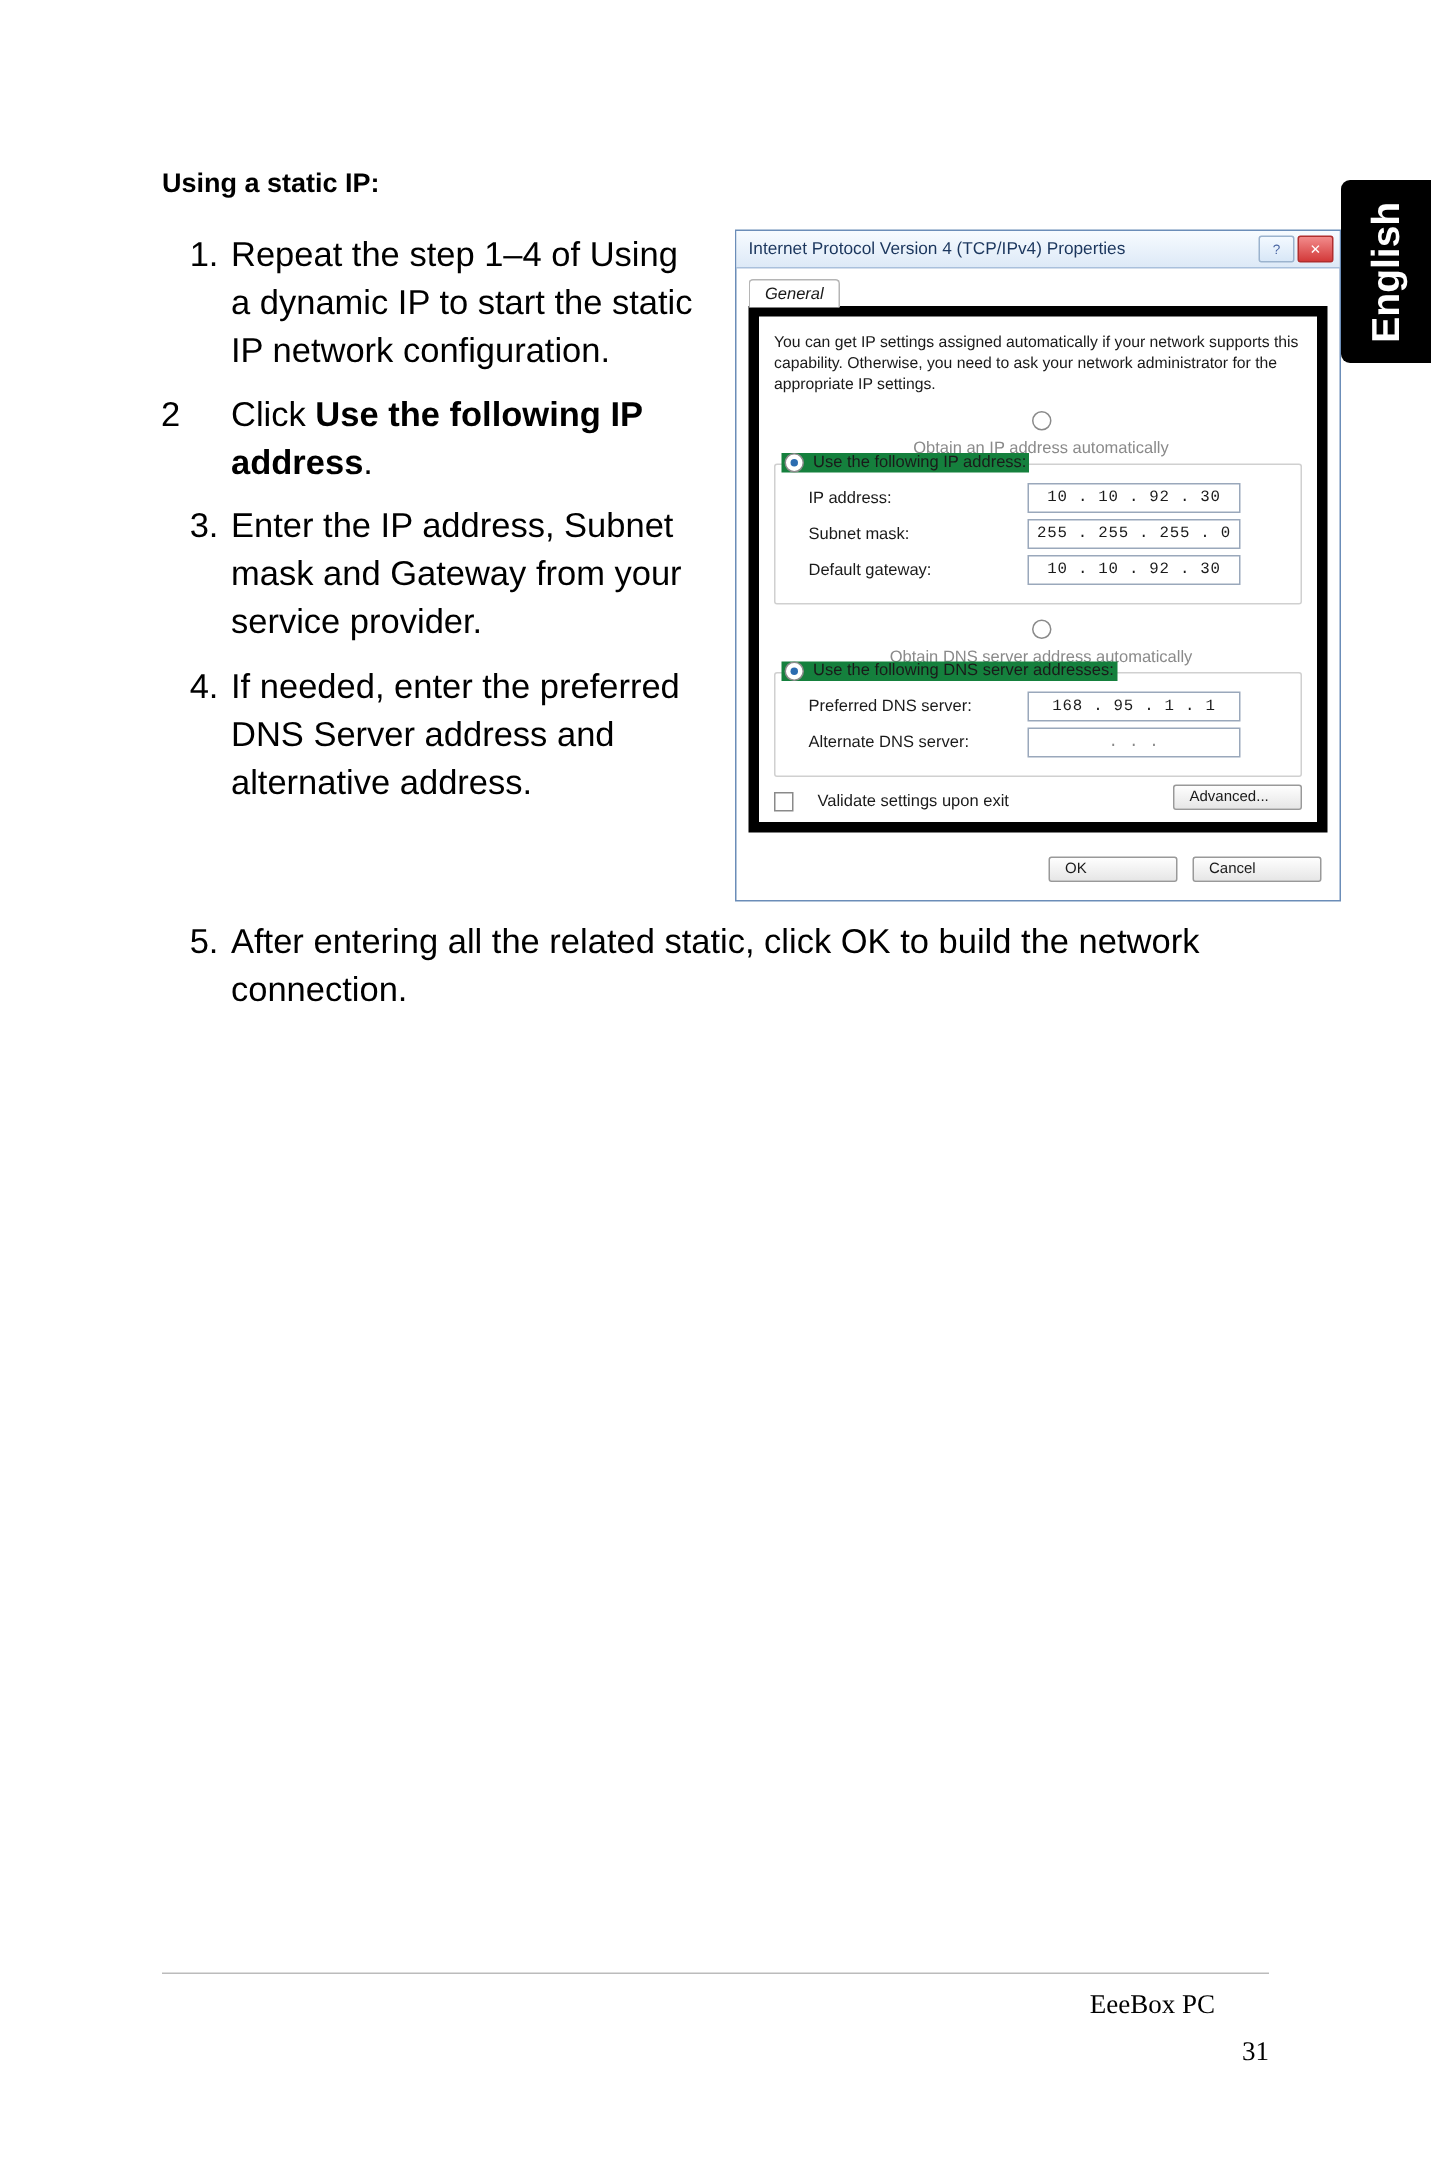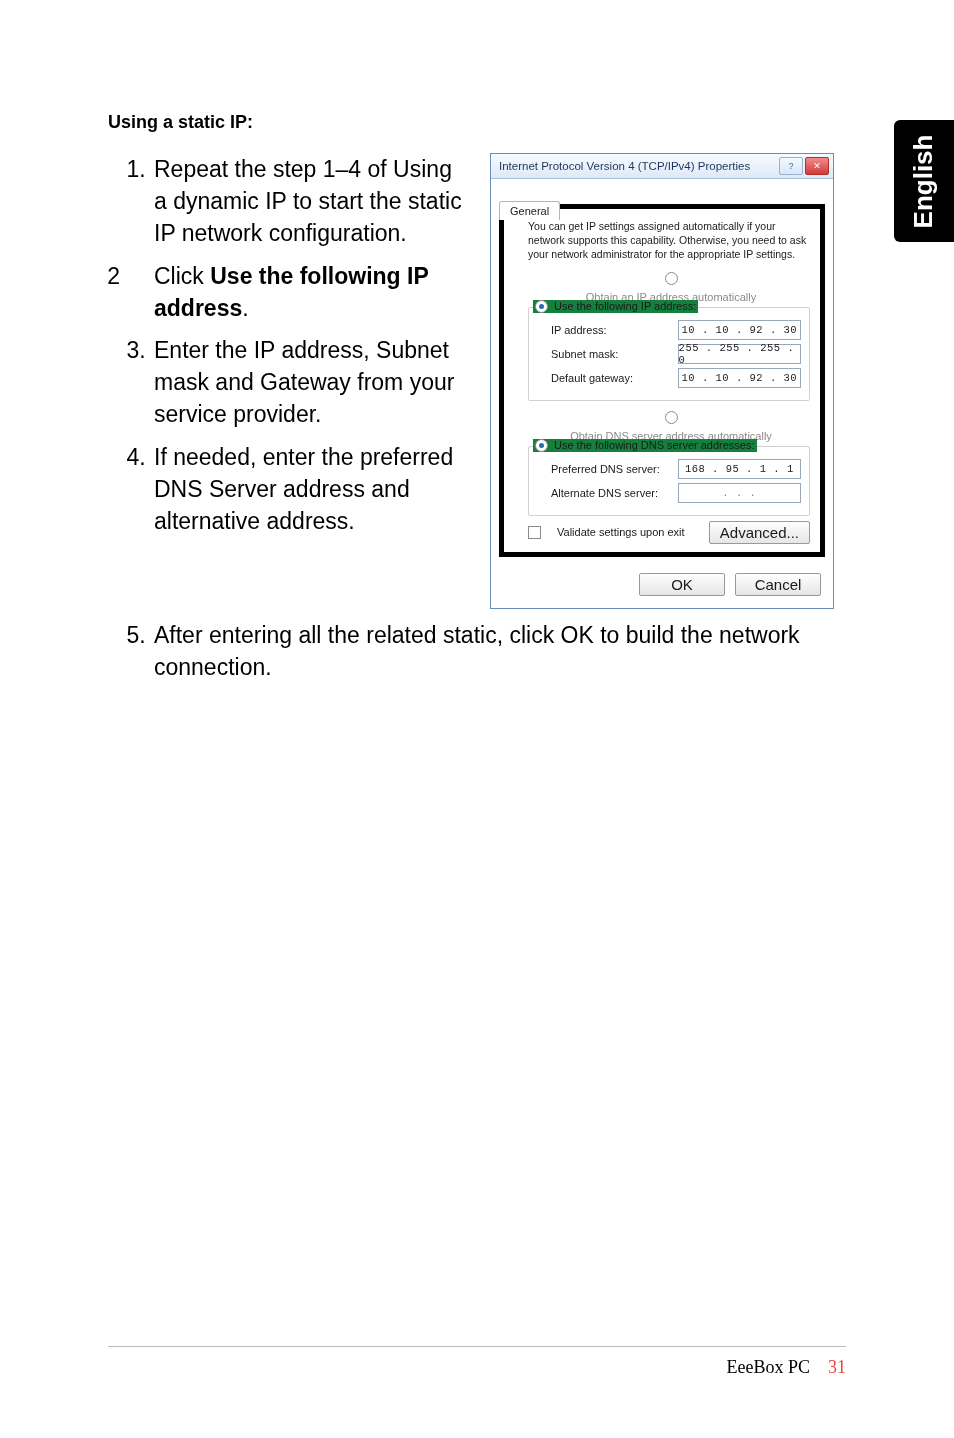--- a/index.html
+++ b/index.html
@@ -73,21 +73,21 @@
   }
   ol.steps .step2::marker {
     content: "2     ";
   }
   .strong { font-weight: 700; }
   .dialog-col {
     flex: 0 0 auto;
     width: 344px;
   }
   .dialog {
-    width: 344px;
+    width: 404px;
     border: 1px solid #6b8db8;
     background: #fff;
     font-size: 11px;
     color: #1a1a1a;
     box-sizing: border-box;
   }
   .titlebar {
     height: 24px;
     background: linear-gradient(#f7fbff, #dde9f7);
     border-bottom: 1px solid #a9c0dc;
@@ -114,26 +114,27 @@
   }
   .tab-label {
     display:inline-block;
     padding: 3px 10px;
     border: 1px solid #b5b5b5;
     border-bottom: none;
     border-top-left-radius: 3px;
     border-top-right-radius: 3px;
     background: #fff;
     position: relative;
-    top: 16px;
+    top: 1px;
+    font-style: italic;
   }
   .tab-body {
     margin: 0 8px 8px 8px;
-    border: 5px solid #000000;
-    padding: 10px 10px 8px 24px;
+    border: 7px solid #000000;
+    padding: 10px 10px 8px 10px;
   }
   .desc {
     font-size: 10.5px;
     line-height: 1.35;
     margin-bottom: 10px;
   }
   .radio-row {
     display:flex;align-items:center;gap:6px;
     margin:2px 0 4px 4px;
     flex-direction:column;
@@ -164,39 +165,38 @@
     background:#fff; display:flex; align-items:center; justify-content:center;
     font-family: "Consolas","Courier New",monospace; font-size:10.5px;
     letter-spacing: .5px;
   }
   .ipbox.empty { color:#888; }
   .chk-row { display:flex;align-items:center;gap:16px;margin-top:10px; }
   .chk { width:11px;height:11px;border:1px solid #8a8a8a;background:#fff;display:inline-block;}
   .adv-row { display:flex;justify-content:flex-end;margin-top:-18px;}
   .dlg-btn {
     border:1px solid #999; background:linear-gradient(#fefefe,#e6e6e6);
-    padding:2px 10px; font-size:15px; border-radius:2px; min-width:64px;
-    text-align:center;
+    padding:2px 10px; font-size:10px; border-radius:2px; min-width:64px;
   }
   .dlg-footer {
     display:flex; justify-content:flex-end; gap:10px;
     padding: 8px 12px 12px 12px;
   }
   .disabled { color:#8a8a8a; }
   .page-footer {
     position:absolute;
     bottom: 60px;
     left: 108px; right: 108px;
     border-top: 1px solid #bbb;
     padding-top: 10px;
     display:flex; justify-content:flex-end; gap:18px;
     font-size: 18px;
     font-family: Liberation Serif, serif;
   }
-  .footer-num { color:#ef4444; }
+  .footer-num { color:#000000;margin-top:31px; }
   .step5-wrap { margin-top: 10px; }
 </style>
 </head>
 <body>
 
 <div class="page">
   <div class="side-tab">
     <span>English</span>
   </div>
 

